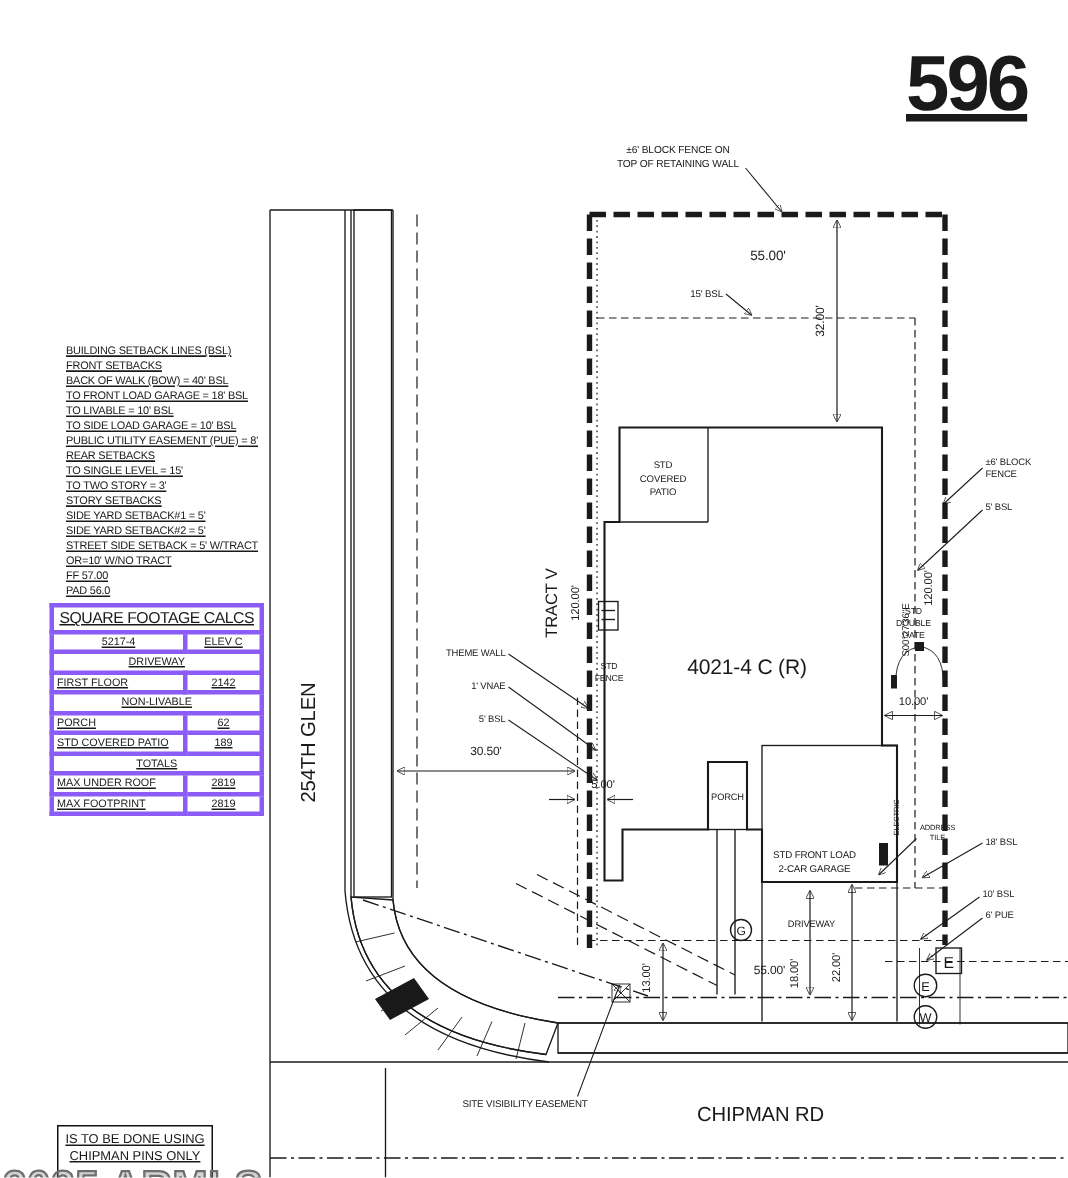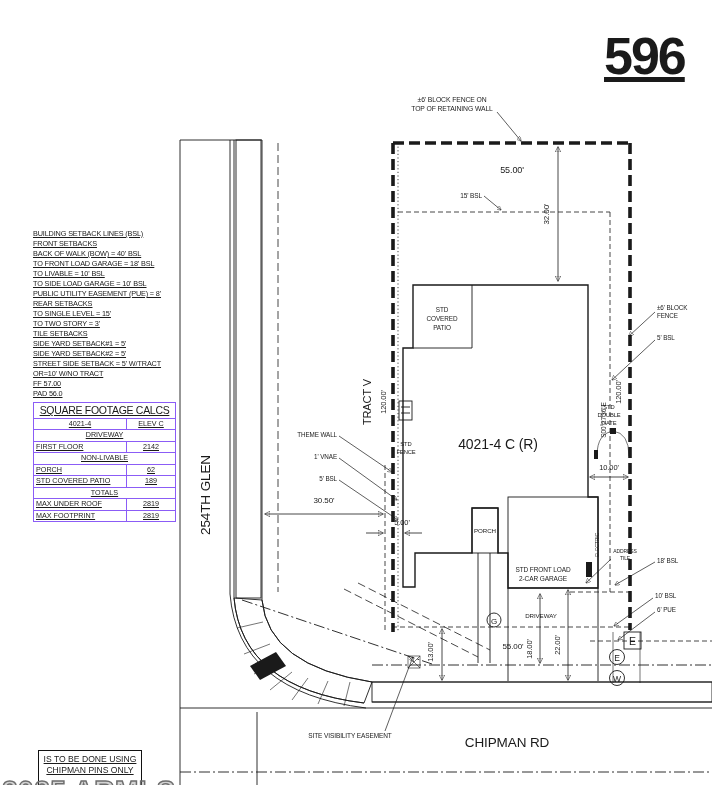--- a/index.html
+++ b/index.html
@@ -1,24 +1,24 @@
 <!DOCTYPE html>
 <html><head>
 <meta charset="utf-8">
 <style>
   html,body{margin:0;padding:0;}
   body{width:712px;height:785px;background:#fff;position:relative;overflow:hidden;
        font-family:"Liberation Sans",sans-serif;color:#1a1a1a;}
   .abs{position:absolute;text-decoration:underline;}
   
-  .notes{left:33px;top:229px;font-size:7.3px;line-height:10px;letter-spacing:-0.15px;white-space:nowrap;z-index:3;}
+  .notes{left:44px;top:229px;font-size:7.3px;line-height:10px;letter-spacing:-0.15px;white-space:nowrap;z-index:3;}
   .notes .u{text-decoration:underline;}
   
   .sqft{left:33px;top:402px;width:143px;border-collapse:collapse;z-index:3;background:#fff;}
-  .sqft td{border:1px solid #8b5cf6;font-size:7.2px;padding:1px 2px;line-height:8.5px;}
+  .sqft td{border:3px solid #8b5cf6;font-size:7.2px;padding:1px 2px;line-height:8.5px;}
   .sqft .ttl{font-size:10.5px;text-align:center;padding:3px 1px;letter-spacing:-0.3px;}
   .sqft .sec{text-align:center;}
   .sqft .val{text-align:center;width:44px;}
   
   .sheet{left:604px;top:26px;width:104px;font-size:52px;font-weight:bold;letter-spacing:-2px;z-index:3;}
   
   .stamp{left:38px;top:750px;width:102px;height:40px;border:1.6px solid #111;background:#fff;
          text-align:center;font-size:8.6px;line-height:11px;padding-top:3px;z-index:4;}
   .wmark{left:2px;top:731px;font-size:28px;font-weight:bold;white-space:nowrap;z-index:5;
          color:rgba(110,110,110,0.30);-webkit-text-stroke:1.5px #6e6e6e;letter-spacing:0.5px;margin-top:44px;}
@@ -225,36 +225,36 @@
   <div class="u">BUILDING SETBACK LINES (BSL)</div>
   <div class="u">FRONT SETBACKS</div>
   <div>BACK OF WALK (BOW) = 40' BSL</div>
   <div>TO FRONT LOAD GARAGE = 18' BSL</div>
   <div>TO LIVABLE = 10' BSL</div>
   <div>TO SIDE LOAD GARAGE = 10' BSL</div>
   <div>PUBLIC UTILITY EASEMENT (PUE) = 8'</div>
   <div class="u">REAR SETBACKS</div>
   <div>TO SINGLE LEVEL = 15'</div>
   <div>TO TWO STORY    = 3'</div>
-  <div class="u">TILE SETBACKS</div>
+  <div class="u">STORY SETBACKS</div>
   <div>SIDE YARD SETBACK#1 = 5'</div>
   <div>SIDE YARD SETBACK#2 = 5'</div>
   <div>STREET SIDE SETBACK = 5' W/TRACT</div>
   <div>OR=10' W/NO TRACT</div>
   <div>FF 57.00</div>
   <div>PAD 56.0</div>
 </div>
 
 <table class="abs sqft">
   <tbody>
       <tr>
         <td class="ttl" colspan="2">SQUARE FOOTAGE CALCS</td>
       </tr>
   <tr>
-    <td class="sec">4021-4</td>
+    <td class="sec">5217-4</td>
     <td class="val">ELEV C</td>
   </tr>
   <tr>
         <td class="sec" colspan="2">DRIVEWAY</td>
       </tr>
   <tr>
     <td>FIRST FLOOR</td>
     <td class="val">2142</td>
   </tr>
   <tr>

